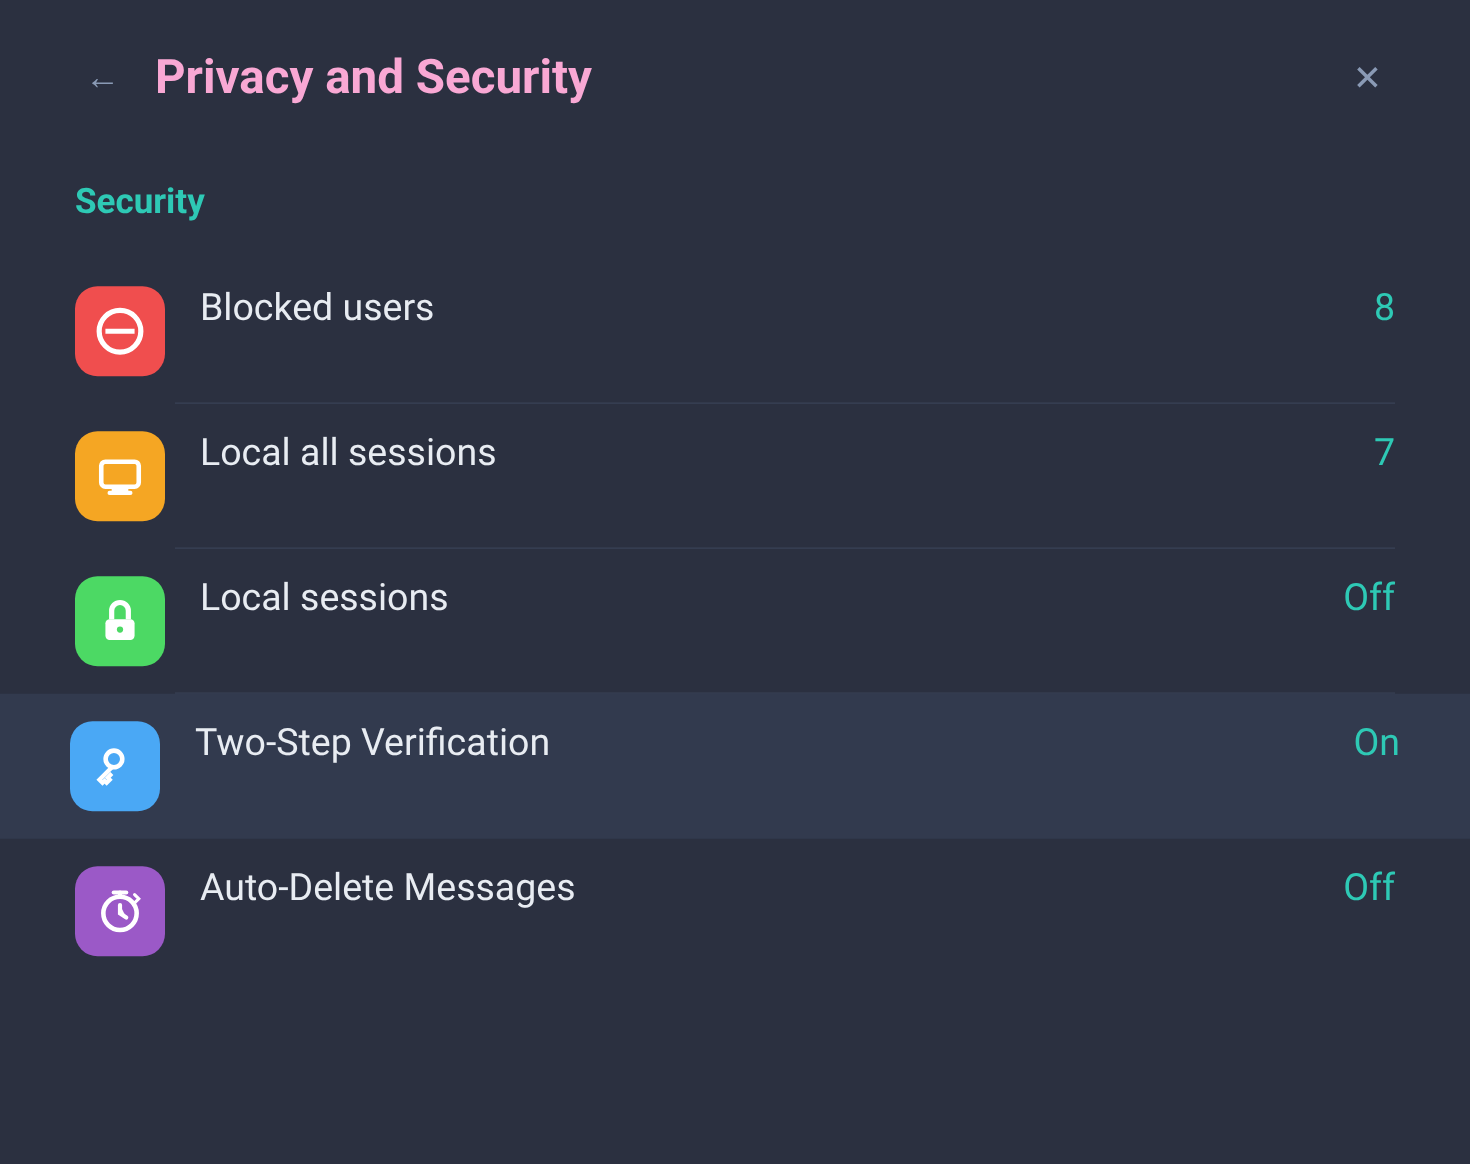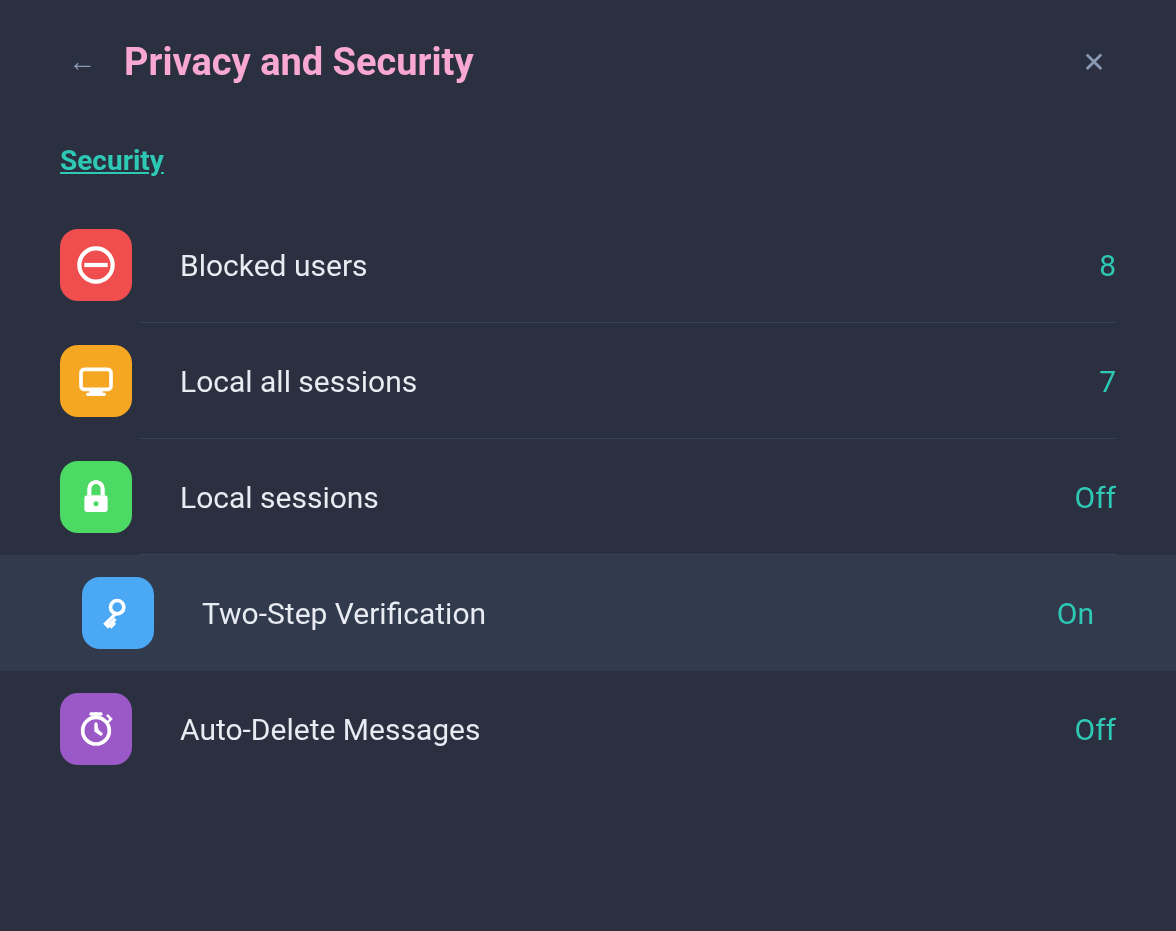--- a/index.html
+++ b/index.html
@@ -65,41 +65,38 @@
       justify-content: center;
       width: 44px;
       height: 44px;
     }
 
     .section-label {
       font-size: 28px;
       font-weight: 700;
       color: #2ec9b5;
       margin-bottom: 30px;
-      text-decoration: underline;
     }
 
     .settings-list {
       display: flex;
       flex-direction: column;
     }
 
     .settings-item {
       display: flex;
-      align-items: center;
       padding: 22px 0;
       cursor: pointer;
       position: relative;
-      gap: 20px;
     }
 
     .settings-item.highlighted {
       background: #323a4e;
       margin: 0 -60px;
-      padding: 22px 82px;
+      padding: 22px 56px;
     }
 
     .settings-item:not(.highlighted):not(:last-child)::after {
       content: '';
       position: absolute;
       bottom: 0;
       left: 80px;
       right: 0;
       height: 1px;
       background: #3a4257;

